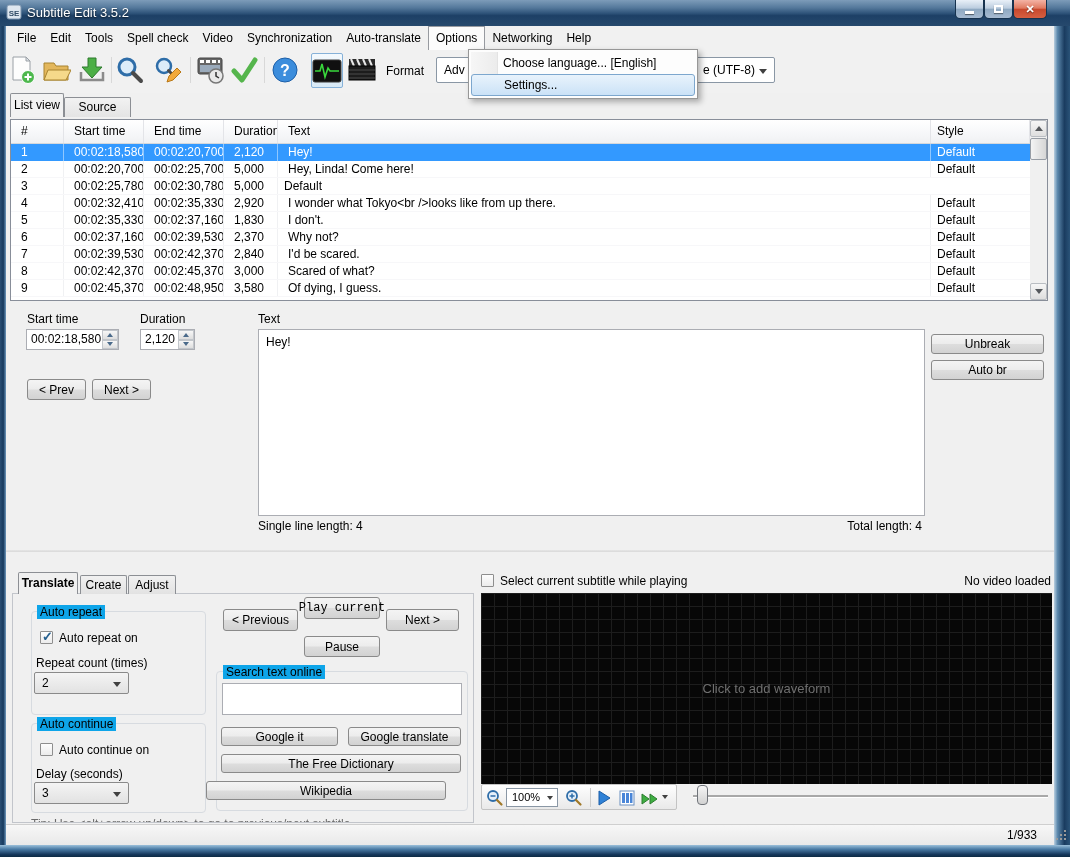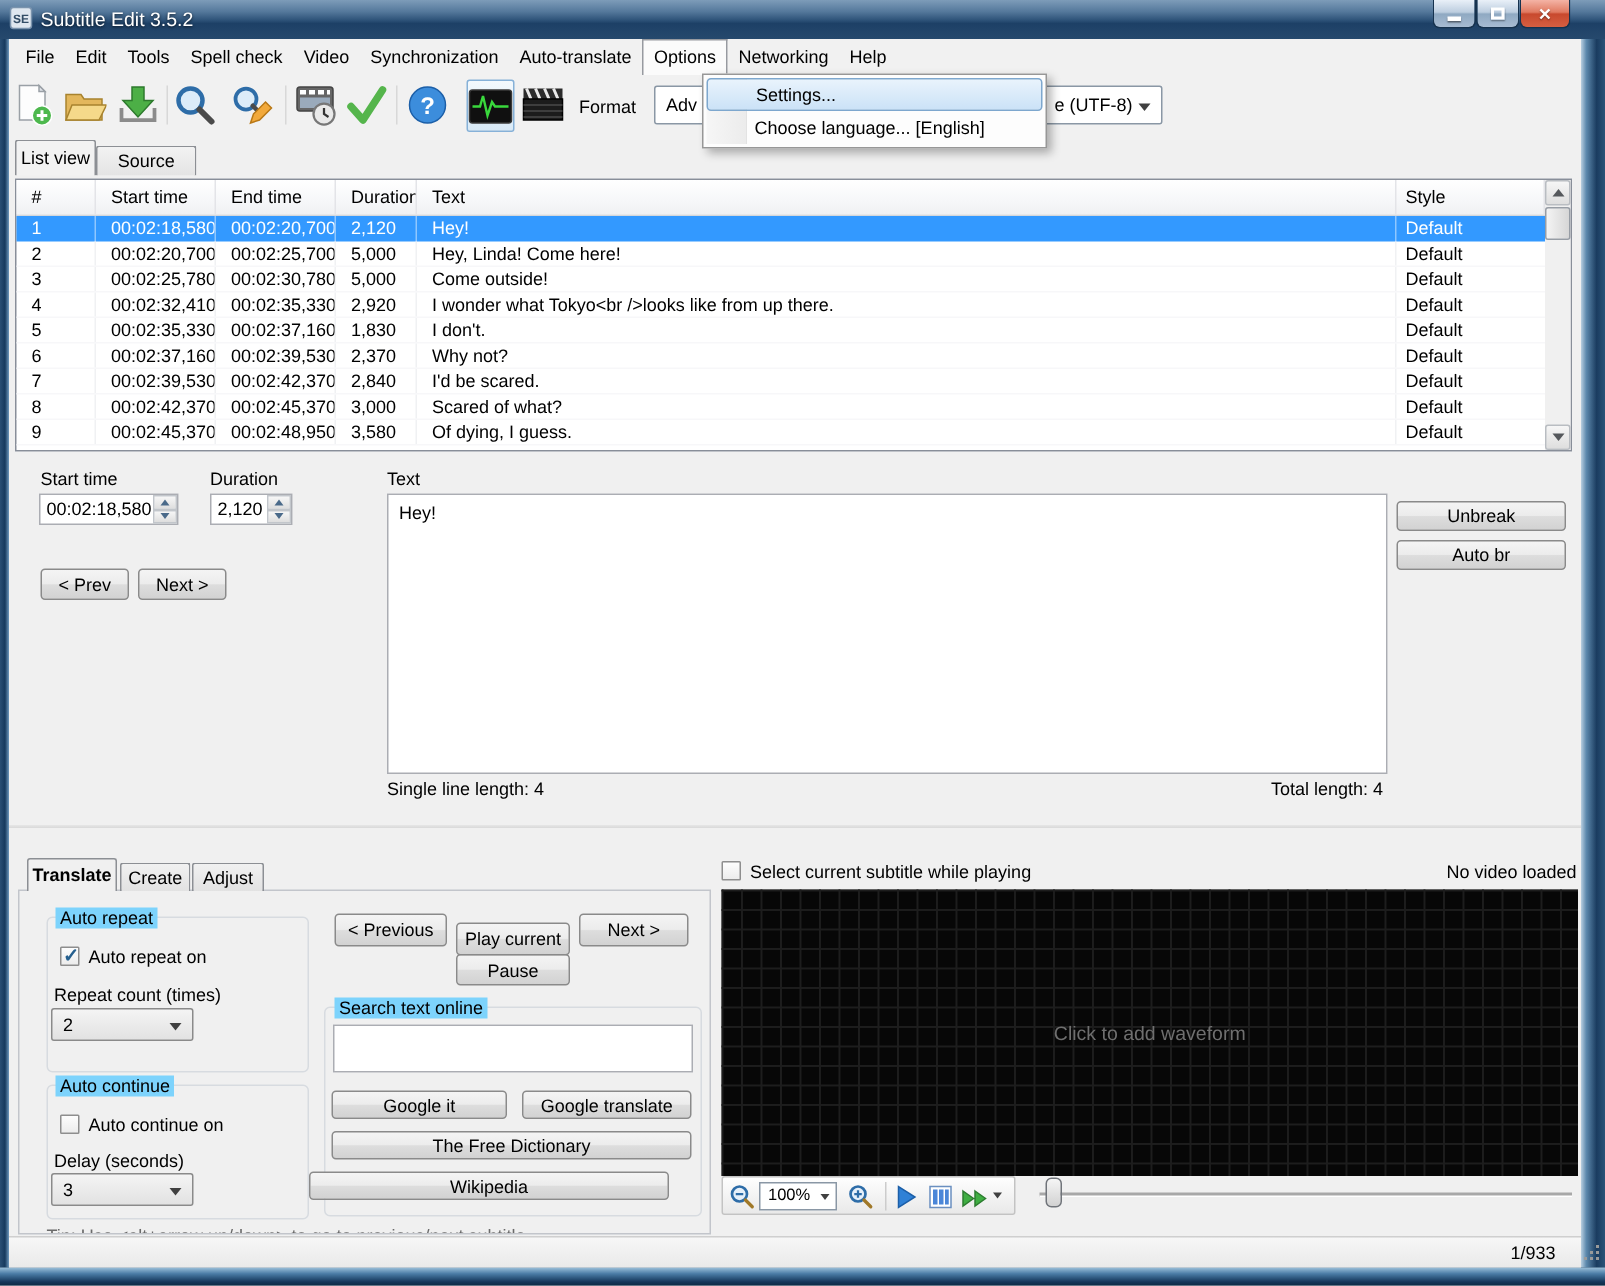--- a/index.html
+++ b/index.html
@@ -87,21 +87,21 @@
   border:1px solid #8a8a8a; border-radius:3px; font-size:12px; white-space:nowrap; }
 .textbox { position:absolute; background:#fff; border:1px solid #abadb3; font-size:12px; padding:5px 7px; }
 .spinbox { position:absolute; background:#fff; border:1px solid #abadb3; display:flex; }
 .spin-val { flex:1; line-height:19px; padding-left:4px; font-size:12px; white-space:nowrap; overflow:hidden; }
 .spin-btns { width:16px; display:flex; flex-direction:column; }
 .spin-b { flex:1; background:linear-gradient(#f7f7f7,#dedede); border:1px solid #c2c6cb;
   display:flex; align-items:center; justify-content:center; }
 .tri-up { width:0;height:0;border-left:3px solid transparent;border-right:3px solid transparent;border-bottom:4px solid #4a6a8a; }
 .tri-down{ width:0;height:0;border-left:3px solid transparent;border-right:3px solid transparent;border-top:4px solid #4a6a8a; }
 .group { position:absolute; border:1px solid #d7dbe0; border-radius:4px; }
-.group-label { position:absolute; background:#7dd3fc; padding:0 3px; font-size:12px; white-space:nowrap; }
+.group-label { position:absolute; background:#0ea5e9; padding:0 3px; font-size:12px; white-space:nowrap; }
 .checkbox { position:absolute; width:13px; height:13px; background:linear-gradient(#fdfdfd,#ececec);
   border:1px solid #8e8e8e; border-radius:1px; }
 .checkbox.checked::after { content:"\2713"; position:absolute; left:1px; top:-3px;
   font-size:13px; font-weight:bold; color:#26608f; }
 .select { position:absolute; background:linear-gradient(#f4f4f4,#e2e2e2); border:1px solid #8a8a8a;
   border-radius:2px; line-height:20px; padding-left:7px; font-size:12px; }
 .bpanel { position:absolute; left:12px; top:593px; width:462px; height:230px;
   border:1px solid #c2c5cb; background:#f0f0f0; overflow:hidden; }
 .btab { position:absolute; font-size:12px; text-align:center; border:1px solid #8c8f94; border-bottom:none;
   border-radius:2px 2px 0 0; background:linear-gradient(#f1f1f1,#e2e2e2); z-index:3; }
@@ -286,21 +286,20 @@
         <div class="tcell c-end">00:02:25,700</div>
         <div class="tcell c-duration">5,000</div>
         <div class="tcell c-text">Hey, Linda! Come here!</div>
         <div class="tcell c-style">Default</div>
       </div>
       <div class="trow">
         <div class="tcell c-num">3</div>
         <div class="tcell c-start">00:02:25,780</div>
         <div class="tcell c-end">00:02:30,780</div>
         <div class="tcell c-duration">5,000</div>
-        <div class="tcell c-text">Come outside!</div>
         <div class="tcell c-style">Default</div>
       </div>
       <div class="trow">
         <div class="tcell c-num">4</div>
         <div class="tcell c-start">00:02:32,410</div>
         <div class="tcell c-end">00:02:35,330</div>
         <div class="tcell c-duration">2,920</div>
         <div class="tcell c-text">I wonder what Tokyo&lt;br /&gt;looks like from up there.</div>
         <div class="tcell c-style">Default</div>
       </div>
@@ -411,21 +410,21 @@
   <span class="group-label" style="left:24px;top:123px;">Auto continue</span>
   <div class="checkbox" style="left:27px;top:149px;"></div>
   <span class="lbl" style="left:46px;top:149px;">Auto continue on</span>
   <span class="lbl" style="left:23px;top:173px;">Delay (seconds)</span>
   <div class="select" style="left:21px;top:188px;width:95px;height:22px;">
     <span>3</span>
     <div class="combo-caret" style="top:9px;"></div>
   </div>
 
   <div class="btn" style="left:210px;top:15px;width:75px;height:22px;">&lt; Previous</div>
-  <div class="btn" style="left:291px;top:21px;width:76px;height:22px;">Play current</div>
+  <div class="btn" style="left:291px;top:3px;width:76px;height:22px;font-family:Liberation Mono, monospace;">Play current</div>
   <div class="btn" style="left:373px;top:15px;width:73px;height:22px;">Next &gt;</div>
   <div class="btn" style="left:291px;top:42px;width:76px;height:21px;">Pause</div>
 
   <div class="group" style="left:203px;top:77px;width:252px;height:140px;"></div>
   <span class="group-label" style="left:210px;top:71px;text-align:right;">Search text online</span>
   <div class="textbox" style="left:209px;top:89px;width:240px;height:32px;"></div>
   <div class="btn" style="left:208px;top:133px;width:117px;height:19px;">Google it</div>
   <div class="btn" style="left:335px;top:133px;width:113px;height:19px;">Google translate</div>
   <div class="btn" style="left:208px;top:160px;width:240px;height:19px;">The Free Dictionary</div>
   <div class="btn" style="left:193px;top:187px;width:240px;height:19px;">Wikipedia</div>
@@ -484,19 +483,19 @@
   </div>
 </div>
 <div class="slider-track"></div>
 <div class="slider-thumb"></div>
 
 <div class="statusbar"></div>
 <span class="status-pos">1/933</span>
 <div class="grip"></div>
 
 <div class="dropdown">
+  <div class="dd-item">
+    <span>Choose language... [English]</span>
+  </div>
   <div class="dd-item hl">
     <span>Settings...</span>
   </div>
-  <div class="dd-item">
-    <span>Choose language... [English]</span>
-  </div>
 </div>
 
 </body></html>

